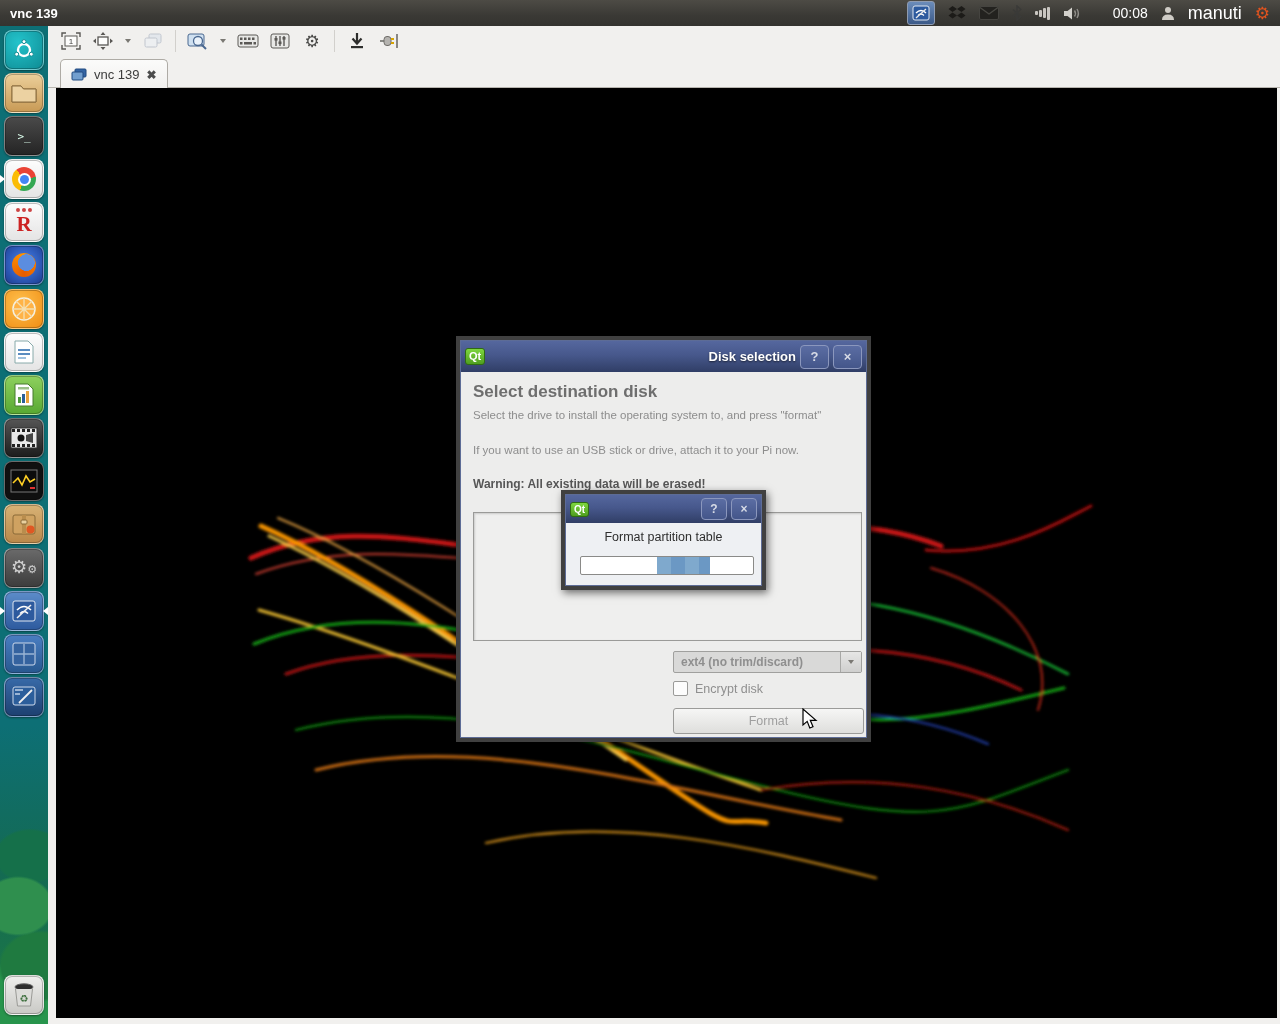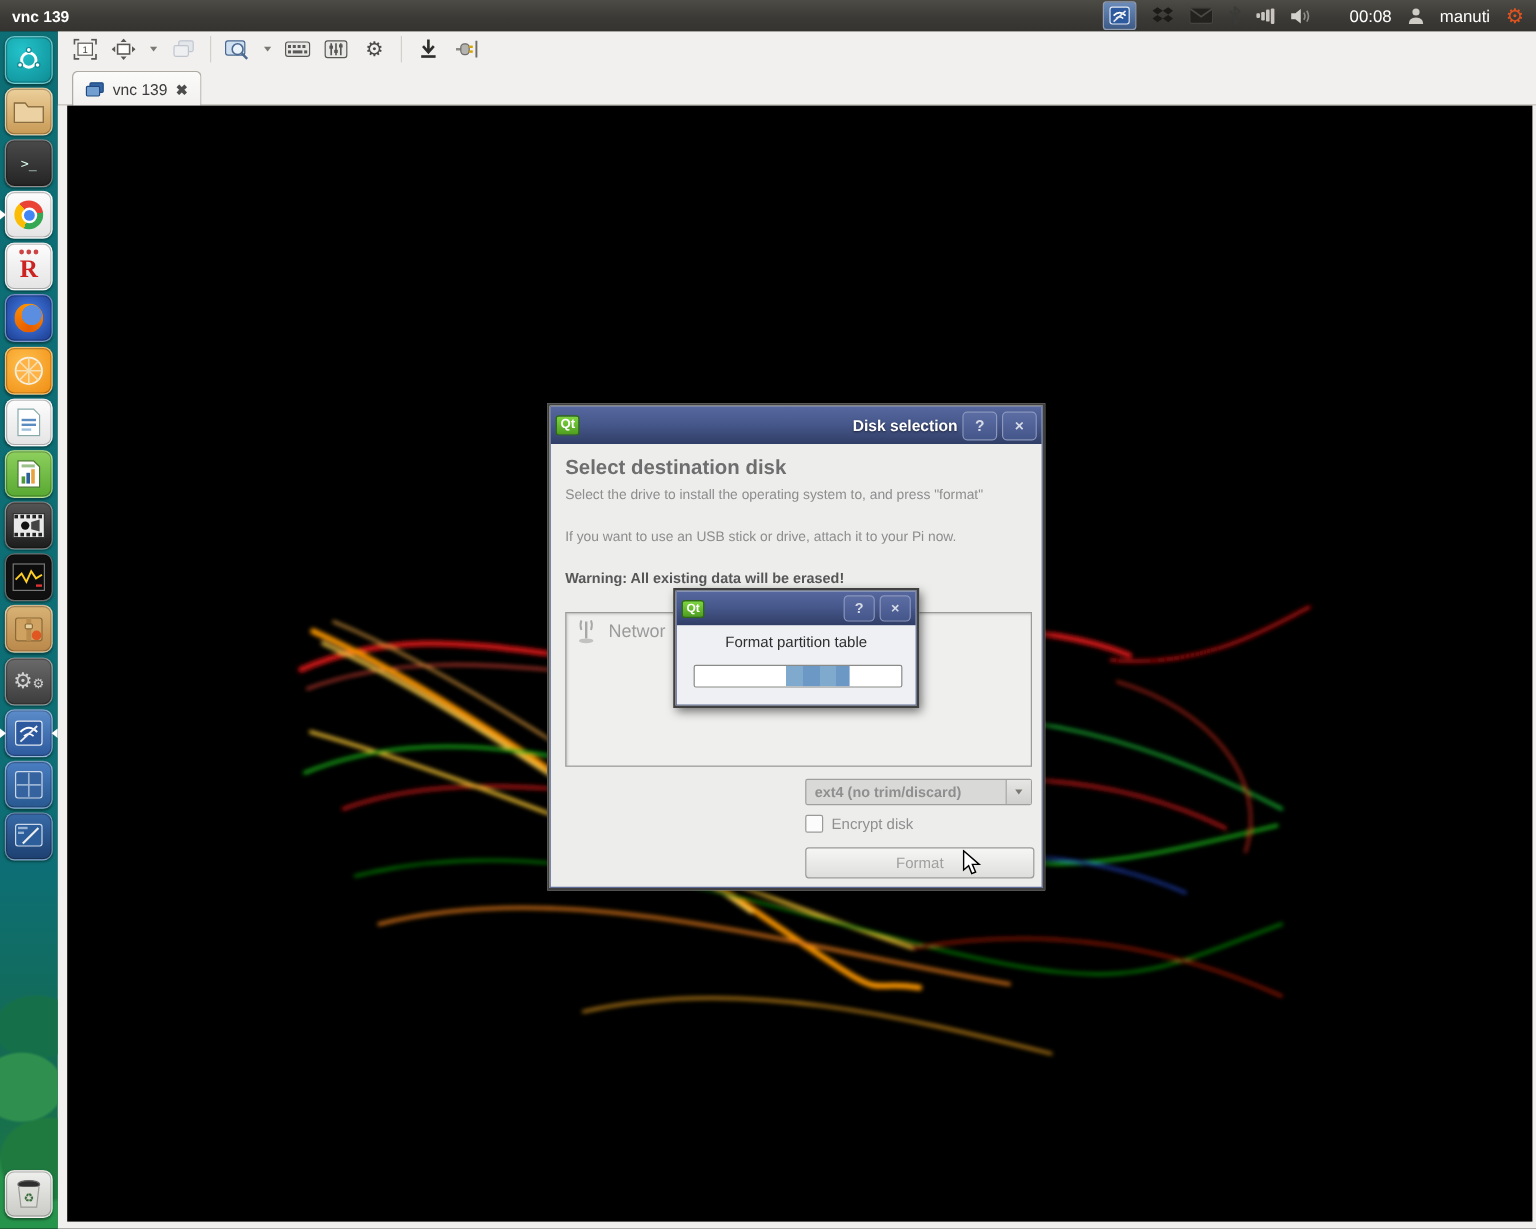--- a/index.html
+++ b/index.html
@@ -9,21 +9,21 @@
   
   .topbar{position:absolute;left:0;top:0;width:1280px;height:26px;
     background:linear-gradient(#4d4b45,#3a3935 60%,#34332f);display:flex;align-items:center;
     color:#fff;z-index:50;}
   .topbar-title{font-weight:bold;font-size:13px;margin-left:10px;flex:0 0 auto;}
   .tray{margin-left:auto;display:flex;align-items:center;gap:13px;padding-right:10px;}
   .tray .ticon{display:inline-flex;align-items:center;justify-content:center;height:22px;}
   .tray-app-box{width:26px;height:22px;border-radius:3px;border:1px solid #8f9bb0;
     background:linear-gradient(#6b8cba,#3c5a88);display:flex;align-items:center;justify-content:center;}
   .clock{font-size:14px;color:#fff;margin-left:18px;}
-  .username{font-size:14px;color:#fff;}
+  .username{font-size:18px;color:#fff;}
   .gearglyph{color:#e0531f;font-size:17px;line-height:17px;}
   .sigbars{display:flex;align-items:flex-end;gap:1px;height:13px;}
   .sigbars i{display:block;width:3px;background:#c9c6c1;border-radius:1px;}
 
   
   .launcher{position:absolute;left:0;top:26px;width:48px;height:998px;z-index:40;
     background:
       radial-gradient(60px 50px at 18px 880px,#2f8f4e 0 55%,transparent 60%),
       radial-gradient(70px 60px at 40px 940px,#1f7a40 0 55%,transparent 60%),
       radial-gradient(80px 70px at 10px 980px,#27944c 0 55%,transparent 62%),
@@ -66,21 +66,21 @@
   .tab{position:absolute;left:12px;top:3px;height:29px;padding:0 10px;display:flex;align-items:center;gap:7px;
     background:linear-gradient(#fbfbfa,#f1f0ee);border:1px solid #aeaba5;border-bottom:none;
     border-radius:5px 5px 0 0;font-size:13px;color:#3c3c3c;}
   .tab-close{color:#4c4c4c;font-size:12px;font-weight:bold;}
 
   .viewport-frame{position:absolute;left:0;top:62px;width:1232px;height:936px;background:#f1f0ee;}
   .viewport{position:absolute;left:8px;top:0;right:3px;bottom:6px;background:#000;overflow:hidden;}
   .streaks{position:absolute;left:0;top:0;}
 
   
-  .qtdialog{position:absolute;background:#ededec;border:2px solid #404040;
+  .qtdialog{position:absolute;background:#ededec;border:4px solid #404040;
     box-shadow:0 0 0 1px #5d6c96 inset, 2px 3px 8px rgba(0,0,0,.55);box-sizing:border-box;}
   .qtitle{position:absolute;left:1px;right:1px;top:1px;display:flex;align-items:center;
     background:linear-gradient(#55679e,#47588c 45%,#303e66);padding:0 4px;box-sizing:border-box;}
   .qtbadge{background:linear-gradient(#7ed63f,#4f9e1f);border:1px solid #2f6b12;border-radius:3px;
     color:#fff;font-weight:bold;font-size:11px;padding:1px 3px;line-height:13px;}
   .qtitle-text{flex:1;text-align:right;color:#fff;font-weight:bold;font-size:13px;
     text-shadow:0 1px 2px rgba(0,0,0,.6);}
   .qbtn{width:27px;height:22px;margin-left:4px;border-radius:4px;border:1px solid #8b97bd;
     background:linear-gradient(#5b6da3,#44568a);color:#d7dbe6;font-weight:bold;font-size:13px;
     display:flex;align-items:center;justify-content:center;}
@@ -434,28 +434,20 @@
             <span class="qtitle-text">Disk selection</span>
             <span class="qbtn">?</span>
             <span class="qbtn">×</span>
           </div>
           <div class="dheading">Select destination disk</div>
           <div class="dline" style="top:103px">If you want to use an USB stick or drive, attach it to your Pi now.</div>
           <div class="dline" style="top:68px">Select the drive to install the operating system to, and press "format"</div>
           <div class="dwarn">Warning: All existing data will be erased!</div>
 
           <div class="listbox">
-            <div class="lrow dim">
-              <svg width="17" height="22" viewBox="0 0 17 22">
-                <line x1="8.5" y1="3" x2="8.5" y2="17" stroke="#a8a8a6" stroke-width="2"></line>
-                <path d="M4.5 2 Q3 6 4.5 10 M12.5 2 Q14 6 12.5 10" fill="none" stroke="#a8a8a6" stroke-width="1.6"></path>
-                <ellipse cx="8.5" cy="19" rx="6" ry="2" fill="#c2c2c0"></ellipse>
-              </svg>
-              <span>Networ</span>
-            </div>
           </div>
 
           <div class="ctl-label">File system:</div>
           <div class="combo">
             <span class="combo-text">ext4 (no trim/discard)</span>
             <span class="combo-arrow">
                 <span class="caret"></span>
               </span>
           </div>
           <div class="chk-row">

